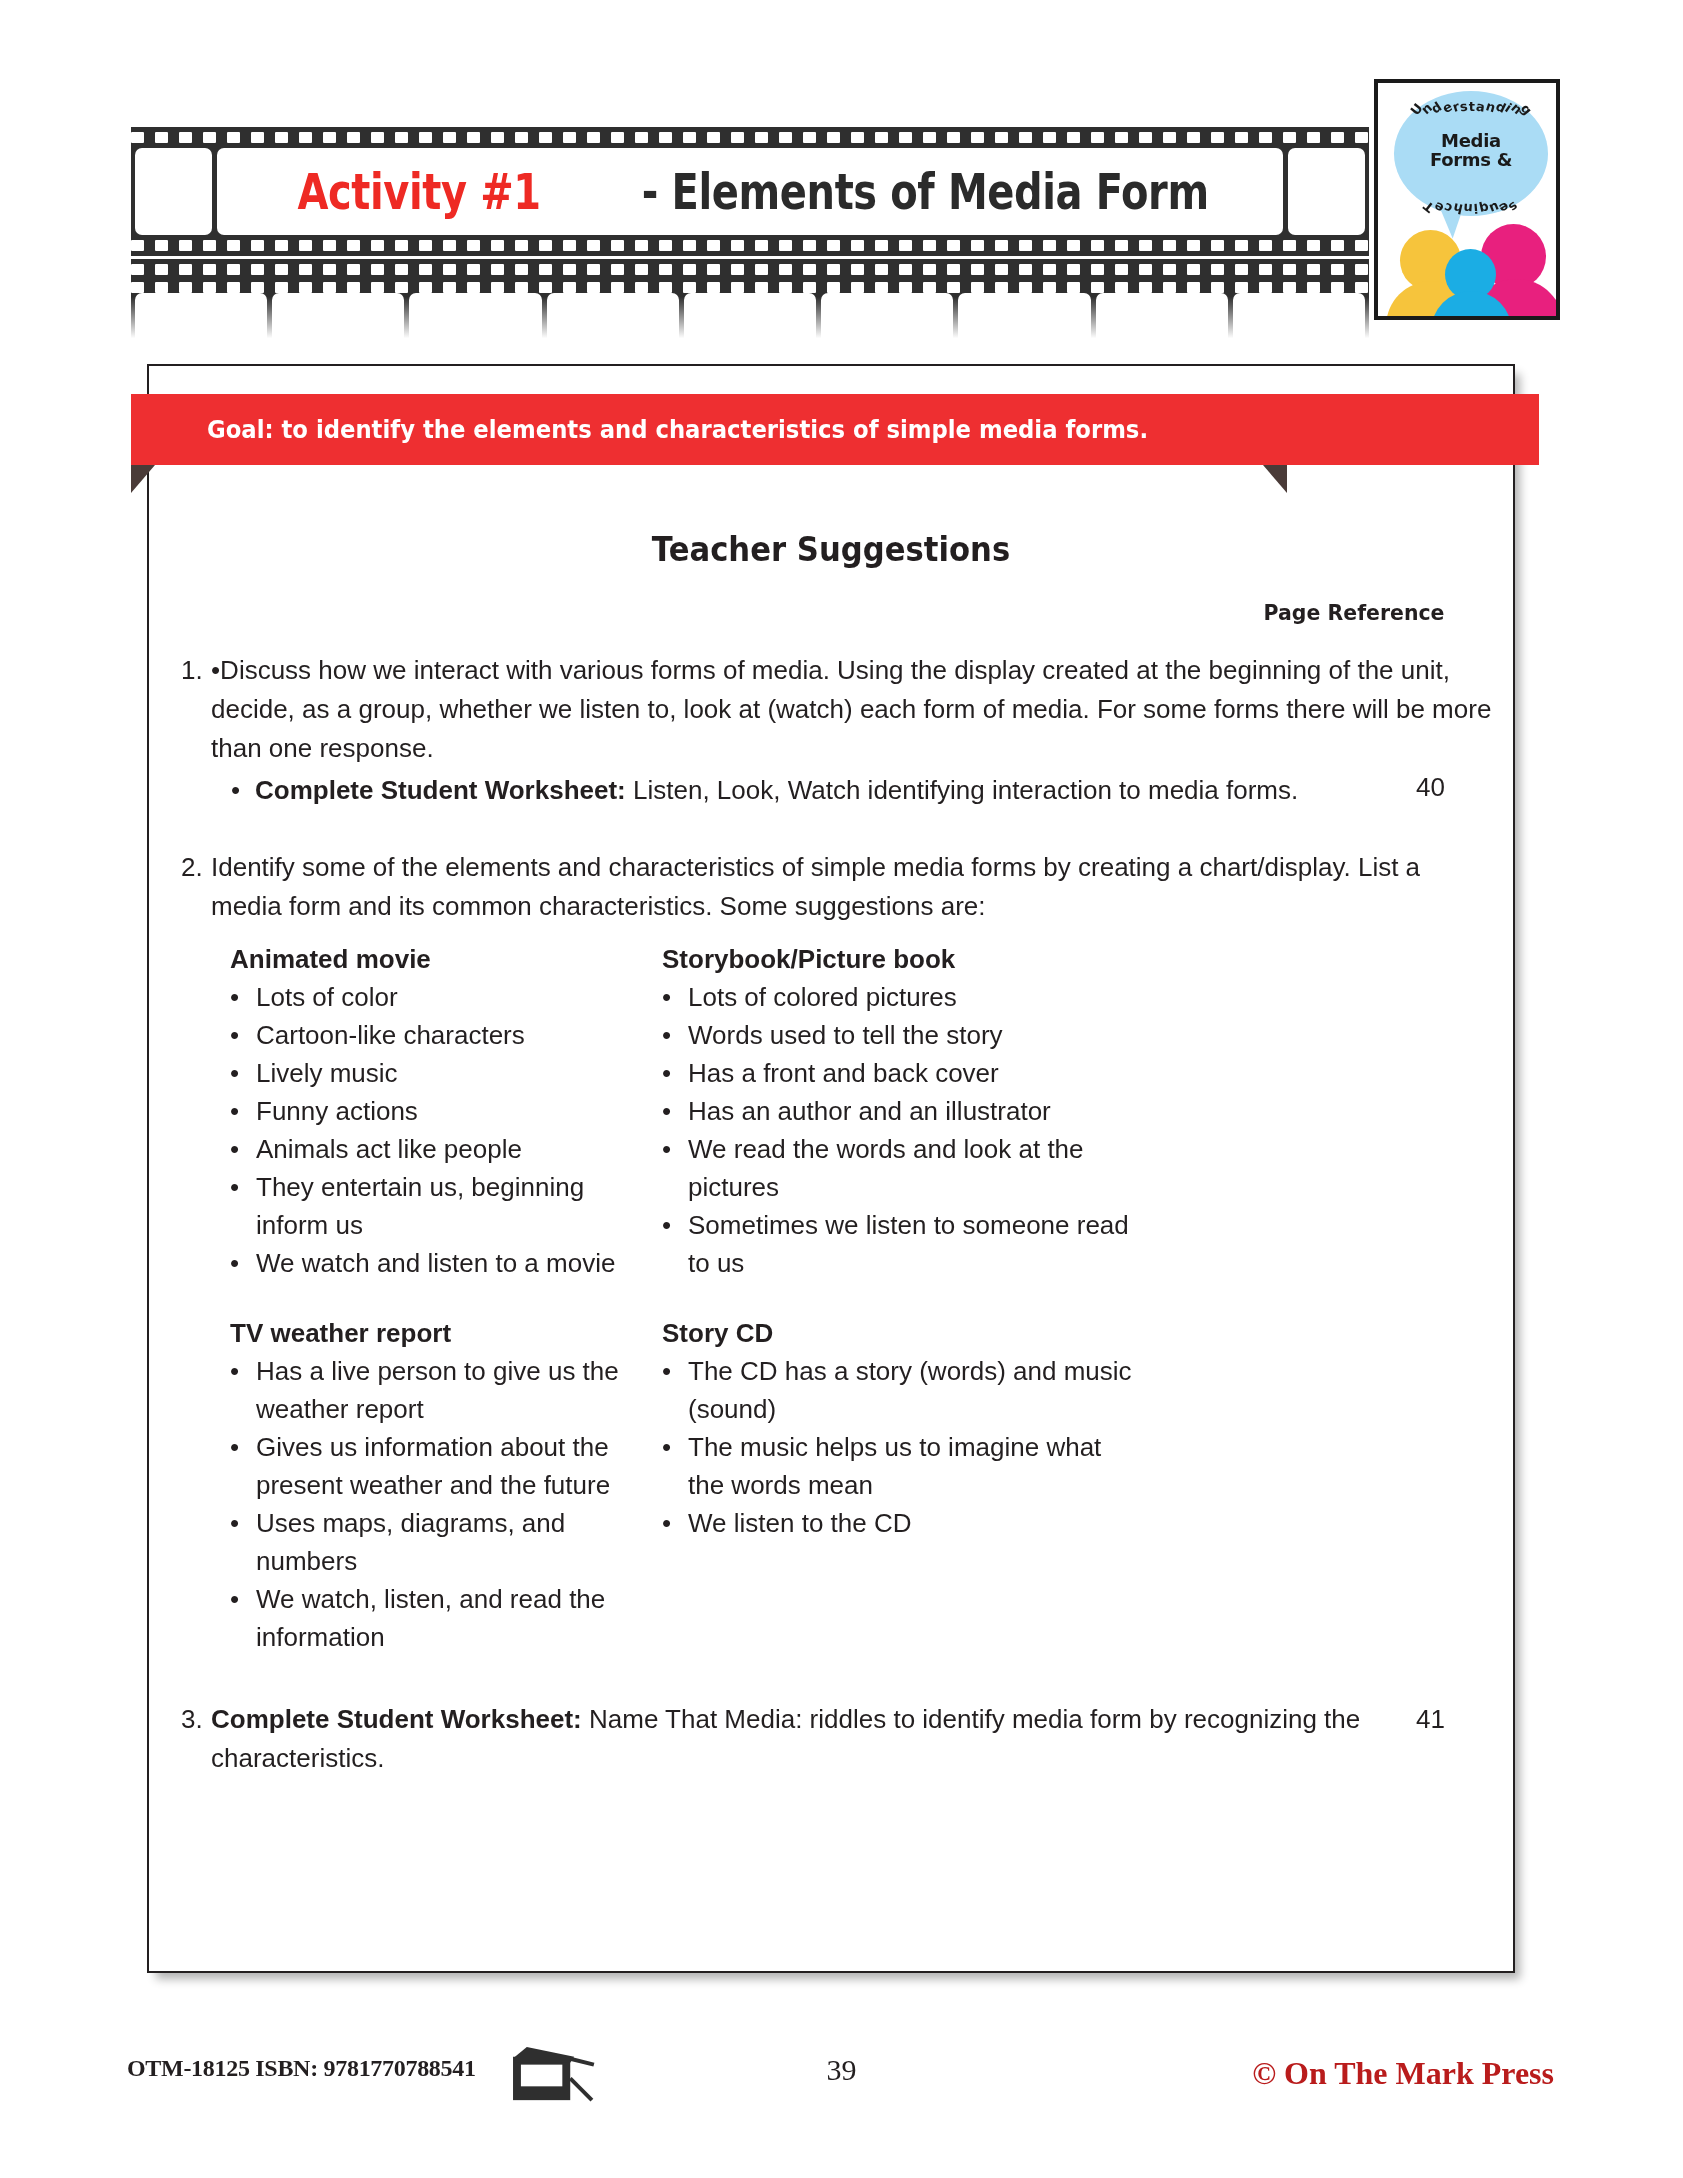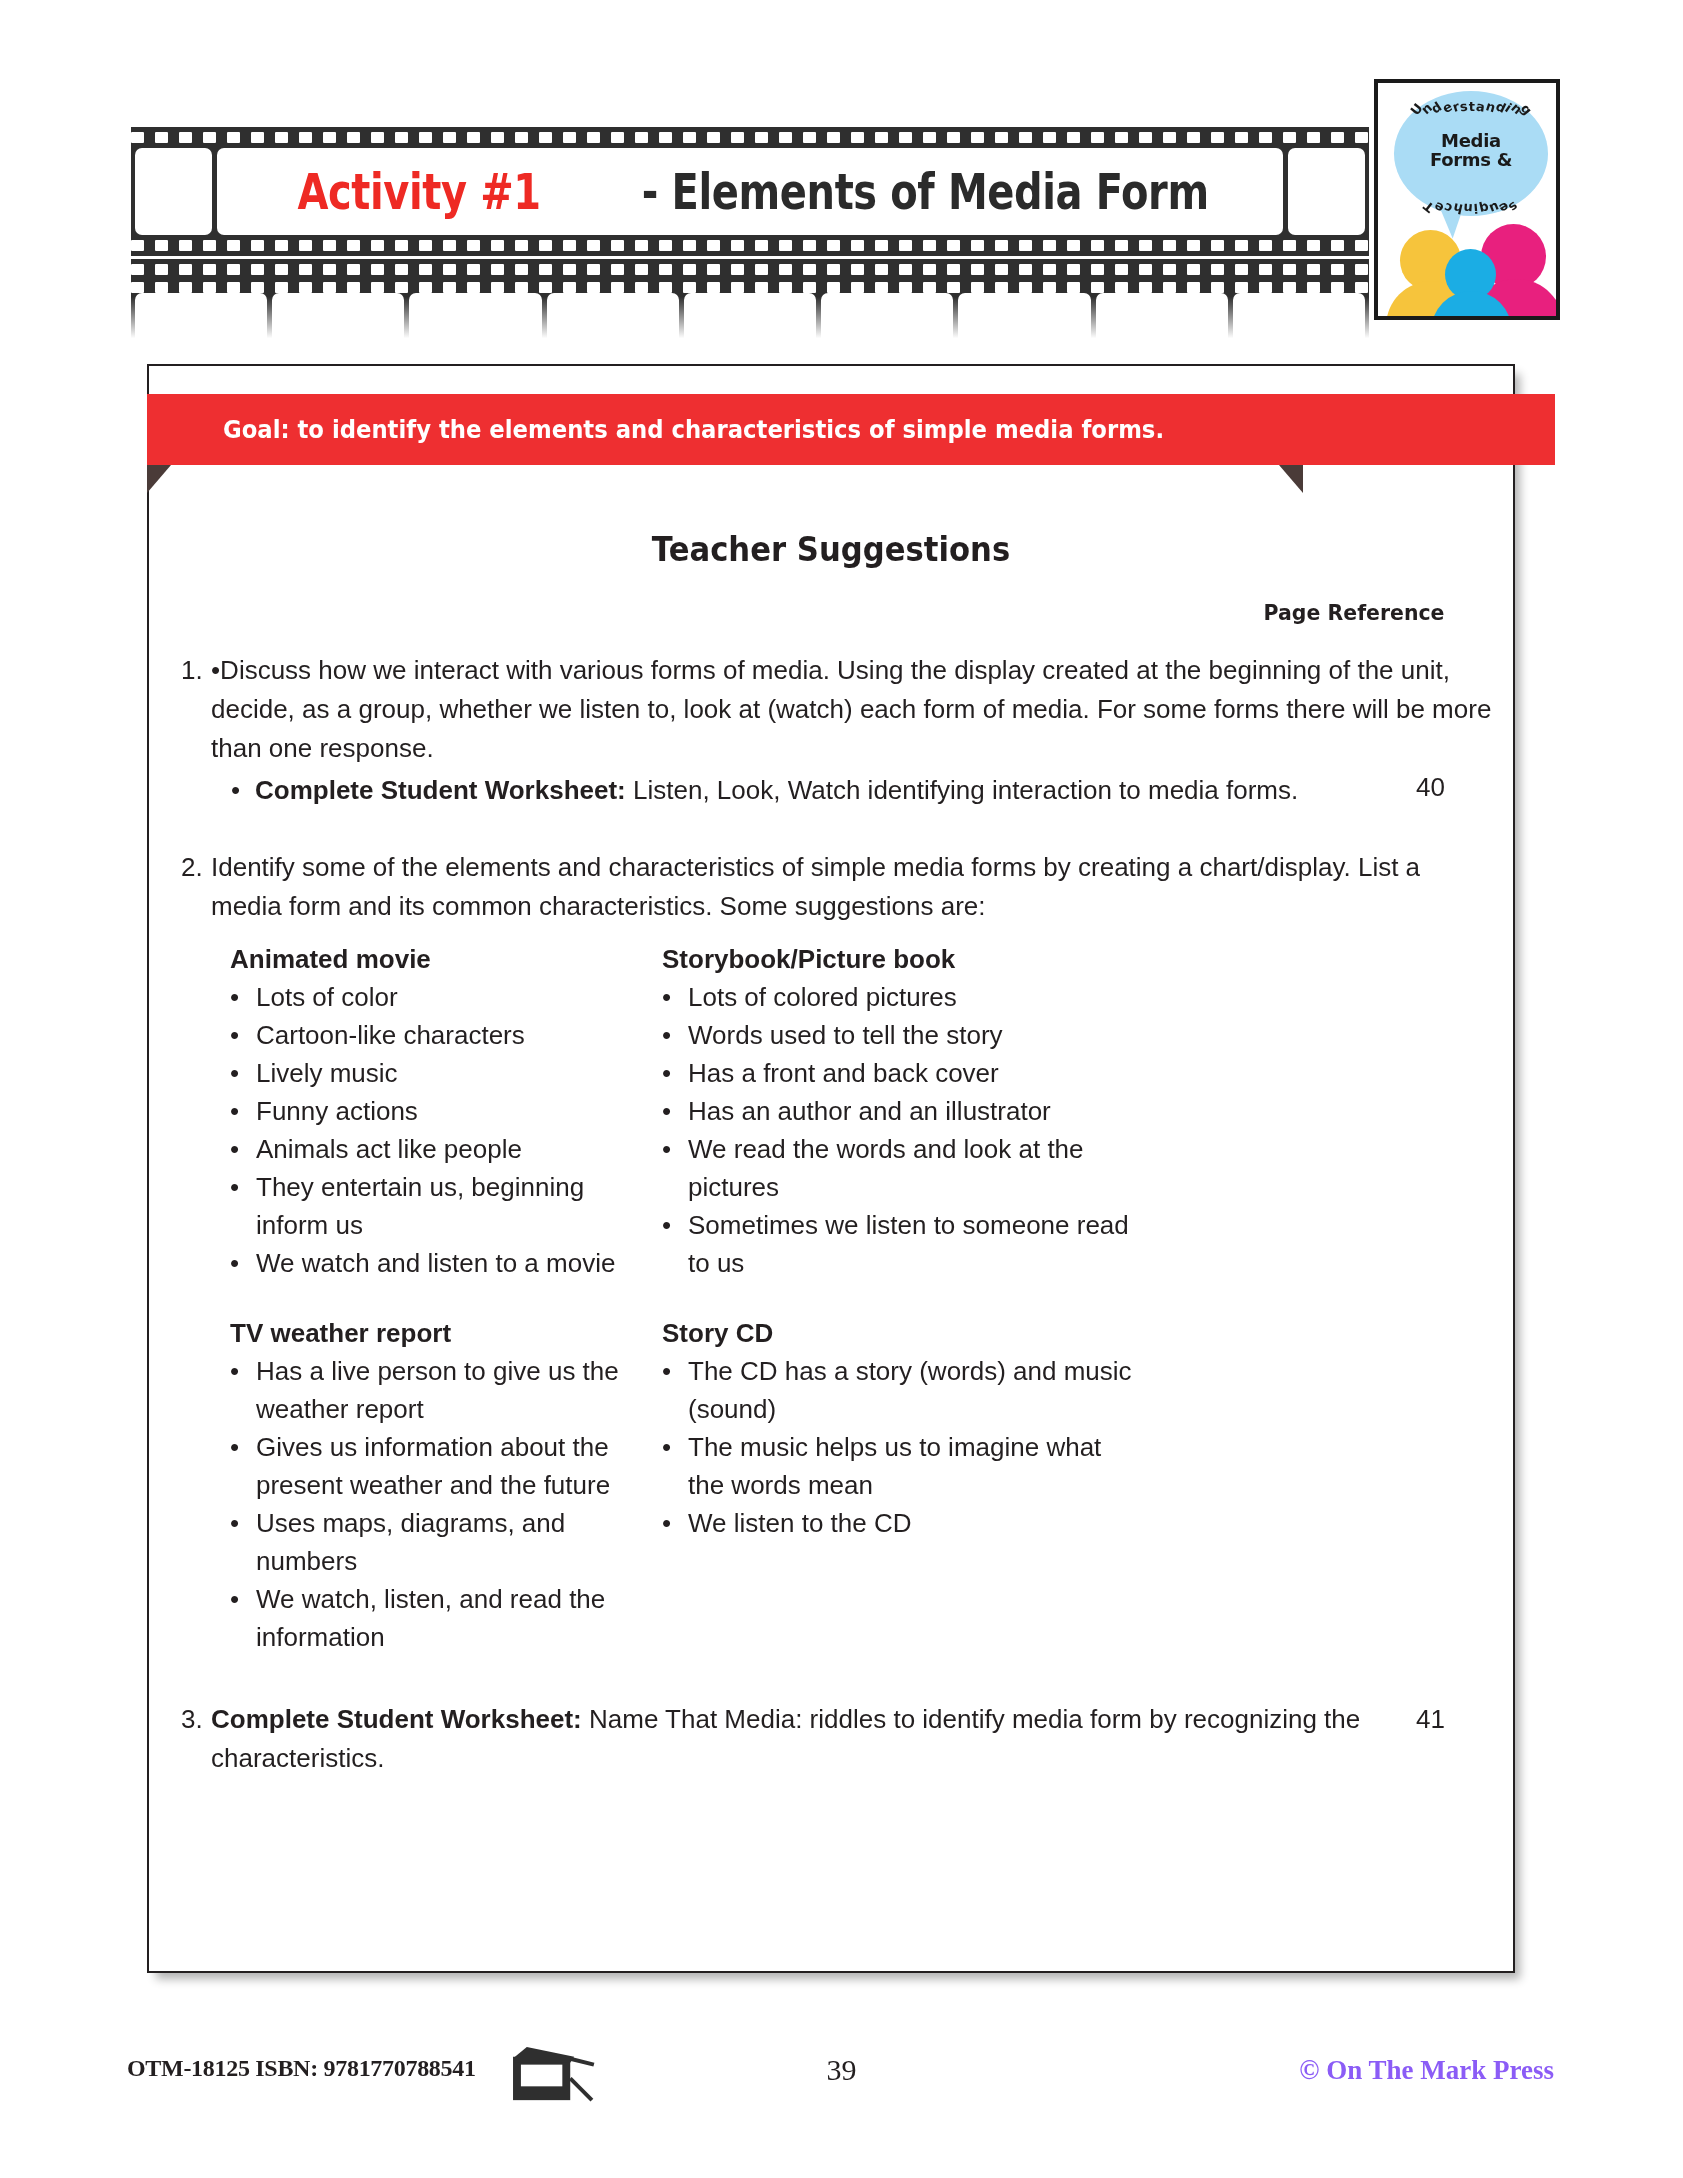--- a/index.html
+++ b/index.html
@@ -195,21 +195,21 @@
     width: 1368px;
     height: 1609px;
     background: #ffffff;
     border: 2px solid #231f20;
     box-shadow: 7px 8px 9px -2px rgba(0,0,0,0.30);
   }
 
   
   #goal-banner-wrap {
     position: absolute;
-    left: 147px;
+    left: 131px;
     top: 394px;
     width: 1156px;
     height: 71px;
   }
   #goal-banner {
     position: absolute;
     left: 0; top: 0;
     width: 1408px; height: 71px;
     background: #ee2f31;
     display: flex;
@@ -356,22 +356,22 @@
     top: 6px;
     text-align: center;
     font-size: 30px;
     color: #231f20;
   }
   #footer-right {
     position: absolute;
     right: 129px;
     top: 8px;
     font-weight: bold;
-    font-size: 27px;
-    color: #8b5cf6;
+    font-size: 32px;
+    color: #b91c1c;
   }
 </style>
 </head>
 <body>
 
 <div id="header-area">
 
   <div class="filmstrip" id="filmstrip-second">
     <div class="perf-row top" id="perf-lower-top">
         <div class="hole"></div>

